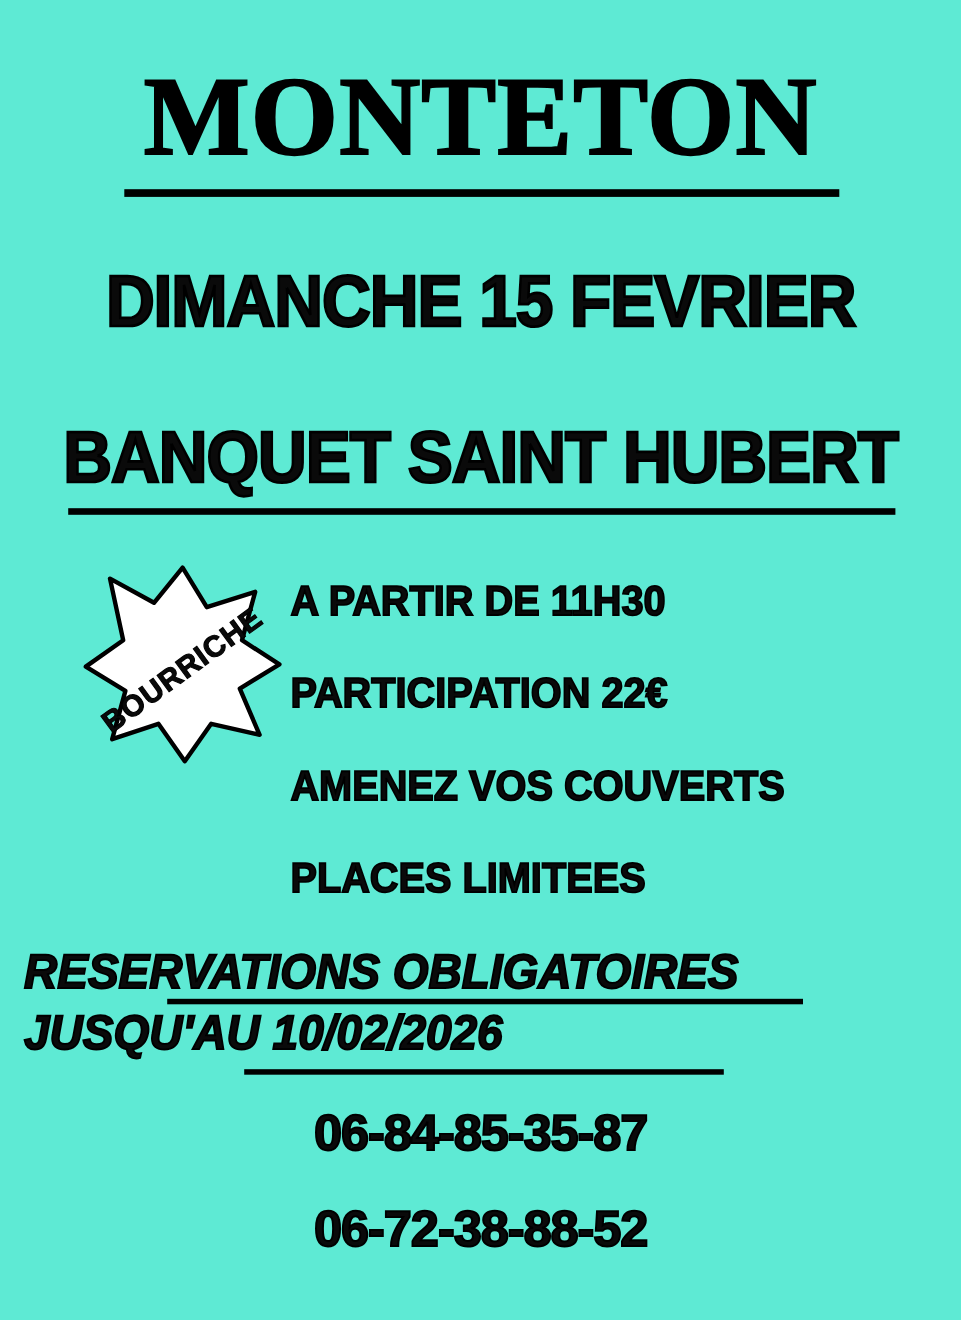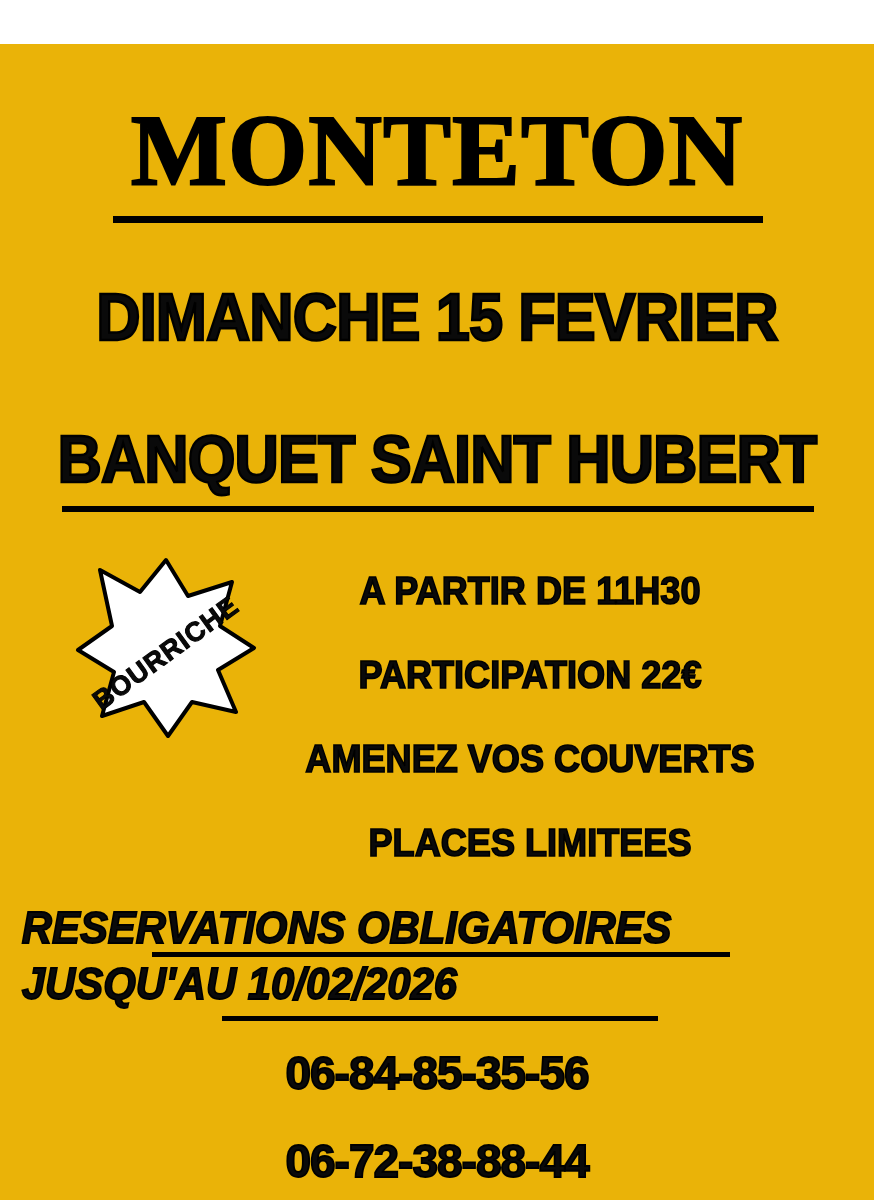--- a/index.html
+++ b/index.html
@@ -12,22 +12,21 @@
     height: 1200px;
     position: relative;
     font-family: "Liberation Sans", sans-serif;
     color: #0a0a0a;
     overflow: hidden;
   }
 
   .poster {
     position: absolute;
     inset: 0;
-    background: #eab308;
-    margin-top: 44px;
+    background: #5eead4;
   }
 
   
   .title {
     position: absolute;
     top: 56px;
     left: 0;
     right: 0;
     text-align: center;
     font-family: "Liberation Serif", serif;
@@ -110,21 +109,20 @@
     transform-origin: center center;
     -webkit-text-stroke: 1px #000;
   }
 
   
   .details {
     position: absolute;
     top: 528px;
     left: 250px;
     width: 560px;
-    text-align: center;
   }
   .detail-line {
     font-family: "Liberation Sans", sans-serif;
     font-weight: bold;
     font-size: 38px;
     line-height: 1;
     margin-bottom: 46px;
     letter-spacing: 0px;
     transform: scaleX(0.95);
     -webkit-text-stroke: 1.6px #000;
@@ -213,17 +211,17 @@
   </div>
 
   <div class="reservations">
     <span class="resa-line">RESERVATIONS  OBLIGATOIRES</span>
     <span class="resa-line">JUSQU'AU 10/02/2026</span>
   </div>
   <div class="resa-underline-1"></div>
   <div class="resa-underline-2"></div>
 
   <div class="phones">
-    <div class="phone">06-84-85-35-56</div>
-    <div class="phone">06-72-38-88-44</div>
+    <div class="phone">06-84-85-35-87</div>
+    <div class="phone">06-72-38-88-52</div>
   </div>
 
 </div>
 
 </body></html>

